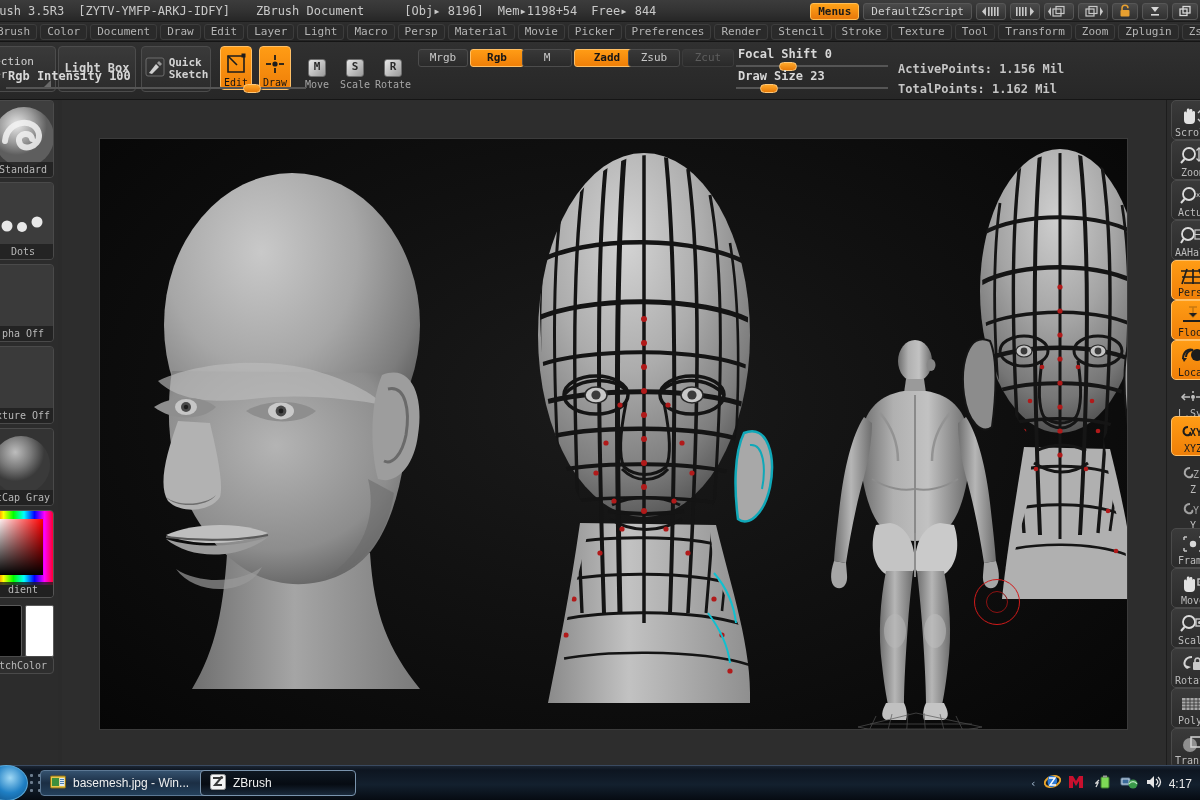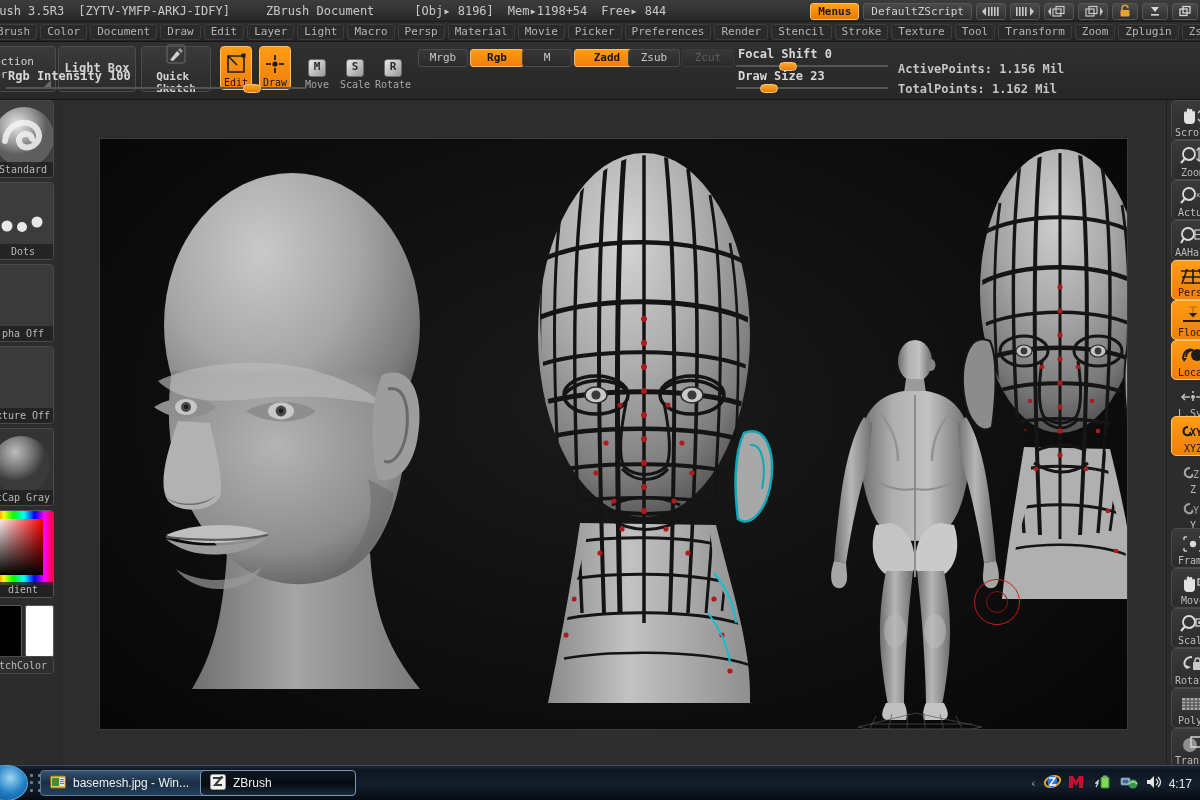--- a/index.html
+++ b/index.html
@@ -74,21 +74,21 @@
     flex-direction: column; font-size: 11px; font-weight: normal;
     align-items: flex-start; padding-left: 4px; justify-content: center;
   }
   .pm-corner {
     position: absolute; right: 4px; bottom: 3px; width: 0; height: 0;
     border-left: 8px solid transparent; border-bottom: 8px solid #6a6a6a;
   }
   .lb-btn { left: 58px; top: 4px; width: 78px; height: 46px; }
   .qs-btn {
     left: 141px; top: 4px; width: 70px; height: 46px;
-    flex-direction: column; gap: 3px; font-size: 11px;
+    flex-direction: row; gap: 3px; font-size: 11px;
   }
   .qs-label { display: flex; flex-direction: column; align-items: flex-start; line-height: 1.1; }
 
   .mode-btn {
     width: 32px; height: 44px; top: 4px;
     flex-direction: column; justify-content: flex-end;
     font-size: 10px; font-weight: normal; padding-bottom: 1px;
   }
   .mode-btn.on {
     background: linear-gradient(to bottom, #ff9c15, #ef7f08);
@@ -244,21 +244,21 @@
 </style>
 </head>
 <body>
 
 <div id="app">
 
   <div class="titlebar">
     <div class="title-left">
       <span class="title-text">rush 3.5R3</span>
       <span class="title-text">[ZYTV-YMFP-ARKJ-IDFY]</span>
-      <span class="title-text" style="margin-left:22px">ZBrush Document</span>
+      <span class="title-text" style="margin-left:12px">ZBrush Document</span>
       <span class="title-text" style="margin-left:26px">[Obj▸ 8196]</span>
       <span class="title-text">Mem▸1198+54</span>
       <span class="title-text">Free▸ 844</span>
     </div>
     <div class="title-right">
       <div class="tb-btn accent">Menus</div>
       <div class="tb-btn">DefaultZScript</div>
       <div class="tb-btn tb-icon">
         <svg width="22" height="11" viewBox="0 0 22 11">
             <path d="M6 1 L2 5.5 L6 10 Z" fill="#c8c8c8"></path>

